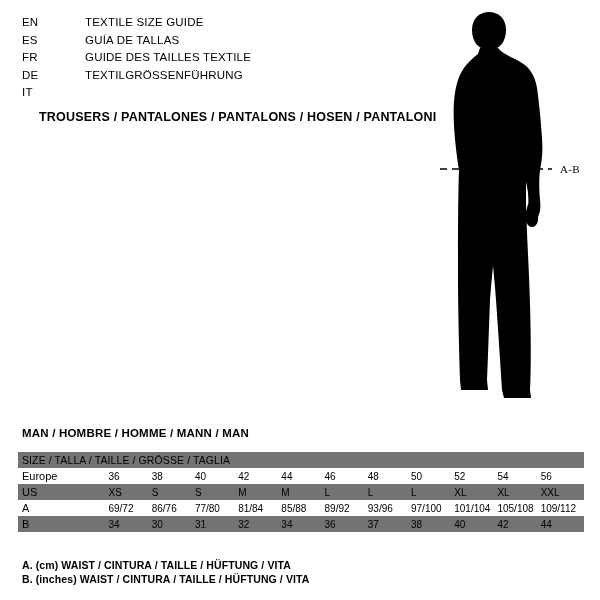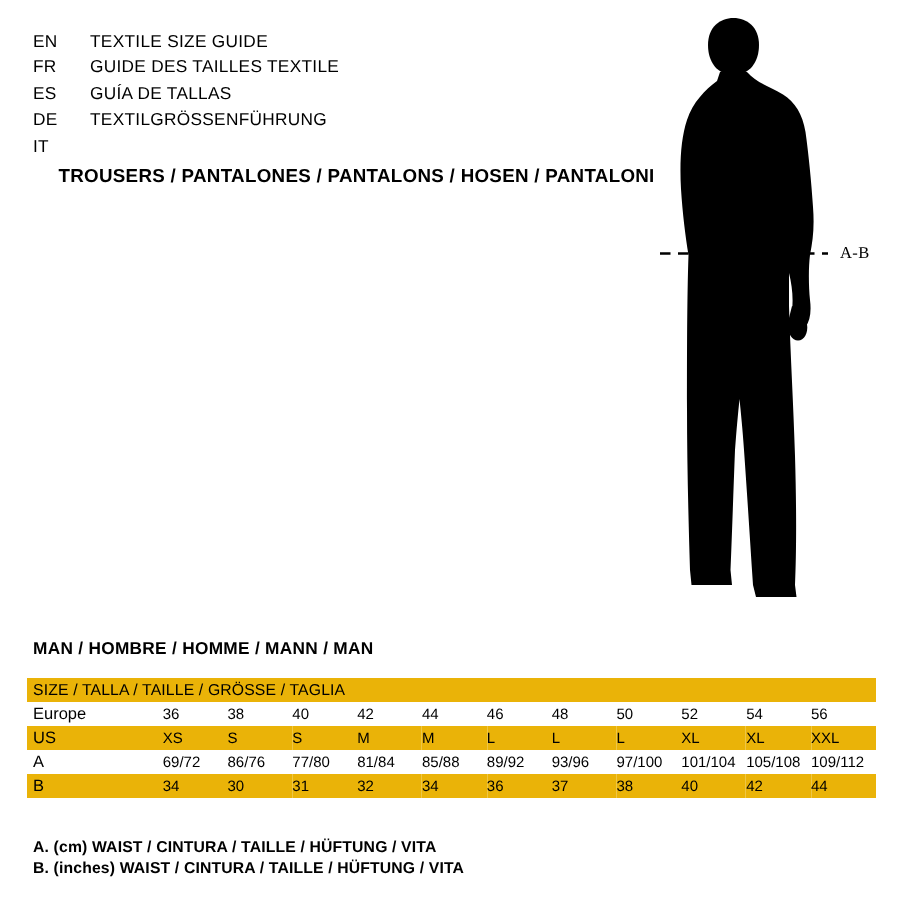--- a/index.html
+++ b/index.html
@@ -23,22 +23,23 @@
 
   
   .lang-block {
     position: absolute;
     left: 22px;
     top: 16px;
     width: 380px;
   }
   .lang-row {
     display: flex;
-    align-items: flex-end;
+    align-items: flex-start;
     height: 17.5px;
+    gap: 25px;
   }
   .lang-code {
     width: 38px;
     font-size: 11.5px;
     letter-spacing: 0.2px;
   }
   .lang-text {
     font-size: 11.5px;
     letter-spacing: 0.2px;
   }
@@ -93,21 +94,21 @@
   }
   table.size-table td, table.size-table th {
     padding: 0;
     height: 16px;
     vertical-align: middle;
     font-weight: normal;
     text-align: left;
     white-space: nowrap;
   }
   .row-shaded td {
-    background: #eab308;
+    background: #737373;
   }
   .row-plain td {
     background: #ffffff;
     margin-left: 20px;
   }
   .lbl-cell {
     width: 86px;
     padding-left: 4px !important;
     font-size: 11px;
   }
@@ -134,26 +135,26 @@
 <body>
 
 <div class="page">
 
   <div class="lang-block">
     <div class="lang-row">
       <div class="lang-code">EN</div>
       <div class="lang-text">TEXTILE SIZE GUIDE</div>
     </div>
     <div class="lang-row">
+      <div class="lang-code">ES</div>
+      <div class="lang-text">GUÍA DE TALLAS</div>
+    </div>
+    <div class="lang-row">
       <div class="lang-code">FR</div>
       <div class="lang-text">GUIDE DES TAILLES TEXTILE</div>
-    </div>
-    <div class="lang-row">
-      <div class="lang-code">ES</div>
-      <div class="lang-text">GUÍA DE TALLAS</div>
     </div>
     <div class="lang-row">
       <div class="lang-code">DE</div>
       <div class="lang-text">TEXTILGRÖSSENFÜHRUNG</div>
     </div>
     <div class="lang-row">
       <div class="lang-code">IT</div>
     </div>
   </div>
 

